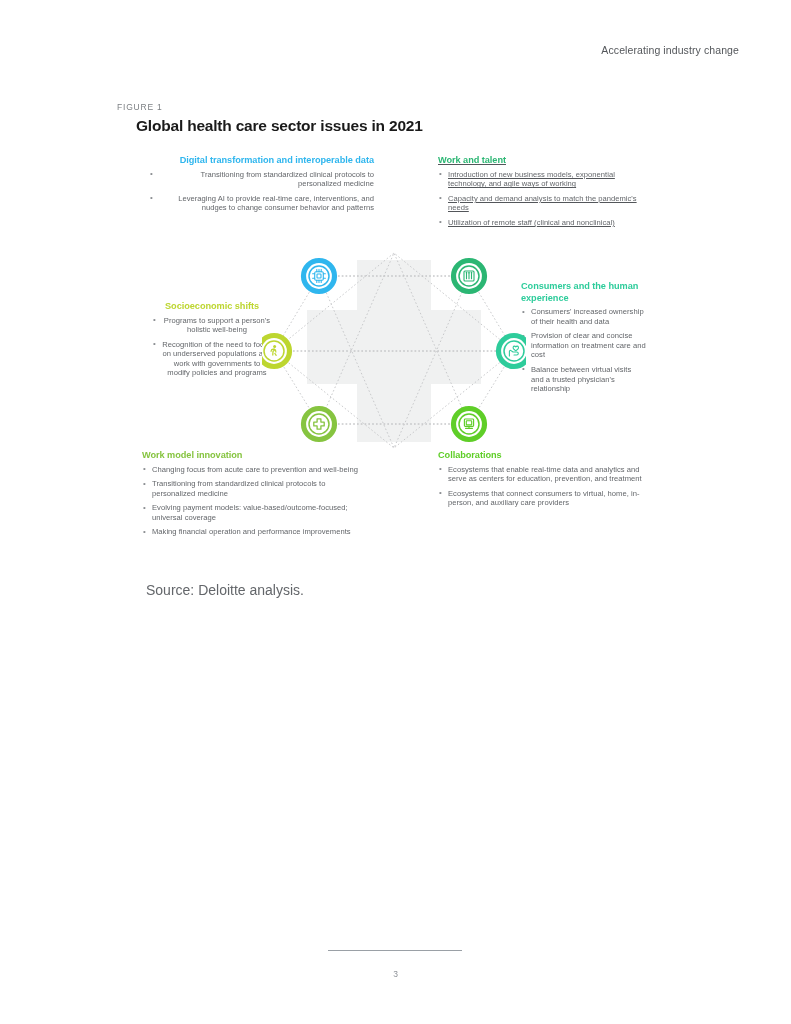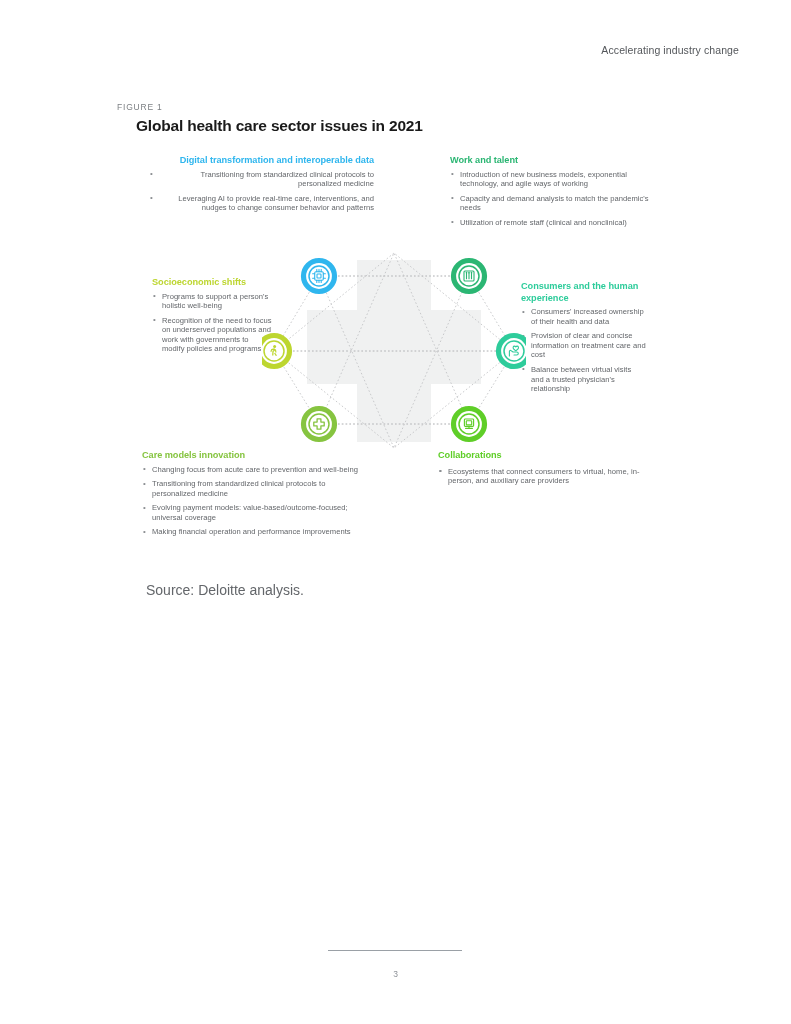--- a/index.html
+++ b/index.html
@@ -86,22 +86,22 @@
     position: absolute;
     left: 1px;
     top: -0.5px;
     font-size: 8px;
     color: #8c8f93;
     line-height: 10px;
   }
 
   
   #blk-digital       { left: 149px; top: 155px; width: 225px; text-align: right; }
-  #blk-work          { left: 450px; top: 155px; width: 200px; }
-  #blk-socio         { left: 152px; top: 277px; width: 120px; }
+  #blk-work          { left: 438px; top: 155px; width: 200px; text-decoration: underline; }
+  #blk-socio         { left: 152px; top: 301px; width: 120px; text-align: center; }
   #blk-consumers     { left: 521px; top: 281px; width: 125px; }
   #blk-care          { left: 142px; top: 450px; width: 220px; }
   #blk-collab        { left: 438px; top: 450px; width: 215px; }
 
   
   .source-line {
     position: absolute;
     left: 146px;
     top: 582px;
     font-size: 14px;
@@ -175,33 +175,33 @@
   <div class="block" id="blk-consumers">
     <h3 style="color:#2ecc9b">Consumers and the human experience</h3>
     <ul>
       <li><span class="bullet">•</span><span>Consumers' increased ownership of their health and data</span></li>
       <li><span class="bullet">•</span><span>Provision of clear and concise information on treatment care and cost</span></li>
       <li><span class="bullet">•</span><span>Balance between virtual visits and a trusted physician's relationship</span></li>
     </ul>
   </div>
 
   <div class="block" id="blk-care">
-    <h3 style="color:#86c440">Care models innovation</h3>
+    <h3 style="color:#86c440">Work model innovation</h3>
     <ul>
       <li><span class="bullet">•</span><span>Changing focus from acute care to prevention and well-being</span></li>
       <li><span class="bullet">•</span><span>Transitioning from standardized clinical protocols to personalized medicine</span></li>
       <li><span class="bullet">•</span><span>Evolving payment models: value-based/outcome-focused; universal coverage</span></li>
       <li><span class="bullet">•</span><span>Making financial operation and performance improvements</span></li>
     </ul>
   </div>
 
   <div class="block" id="blk-collab">
     <h3 style="color:#5fce28">Collaborations</h3>
     <ul>
-      <li><span class="bullet">•</span></li>
+      <li><span class="bullet">•</span><span>Ecosystems that enable real-time data and analytics and serve as centers for education, prevention, and treatment</span></li>
       <li><span class="bullet">•</span><span>Ecosystems that connect consumers to virtual, home, in-person, and auxiliary care providers</span></li>
     </ul>
   </div>
 
   <div class="diagram">
     <svg width="264" height="206" viewBox="0 0 264 206" xmlns="http://www.w3.org/2000/svg">
 
       <g>
         <path d="M95 12 H169 V62 H219 V136 H169 V194 H95 V136 H45 V62 H95 Z" fill="#f0f1f1"></path>
       </g>

